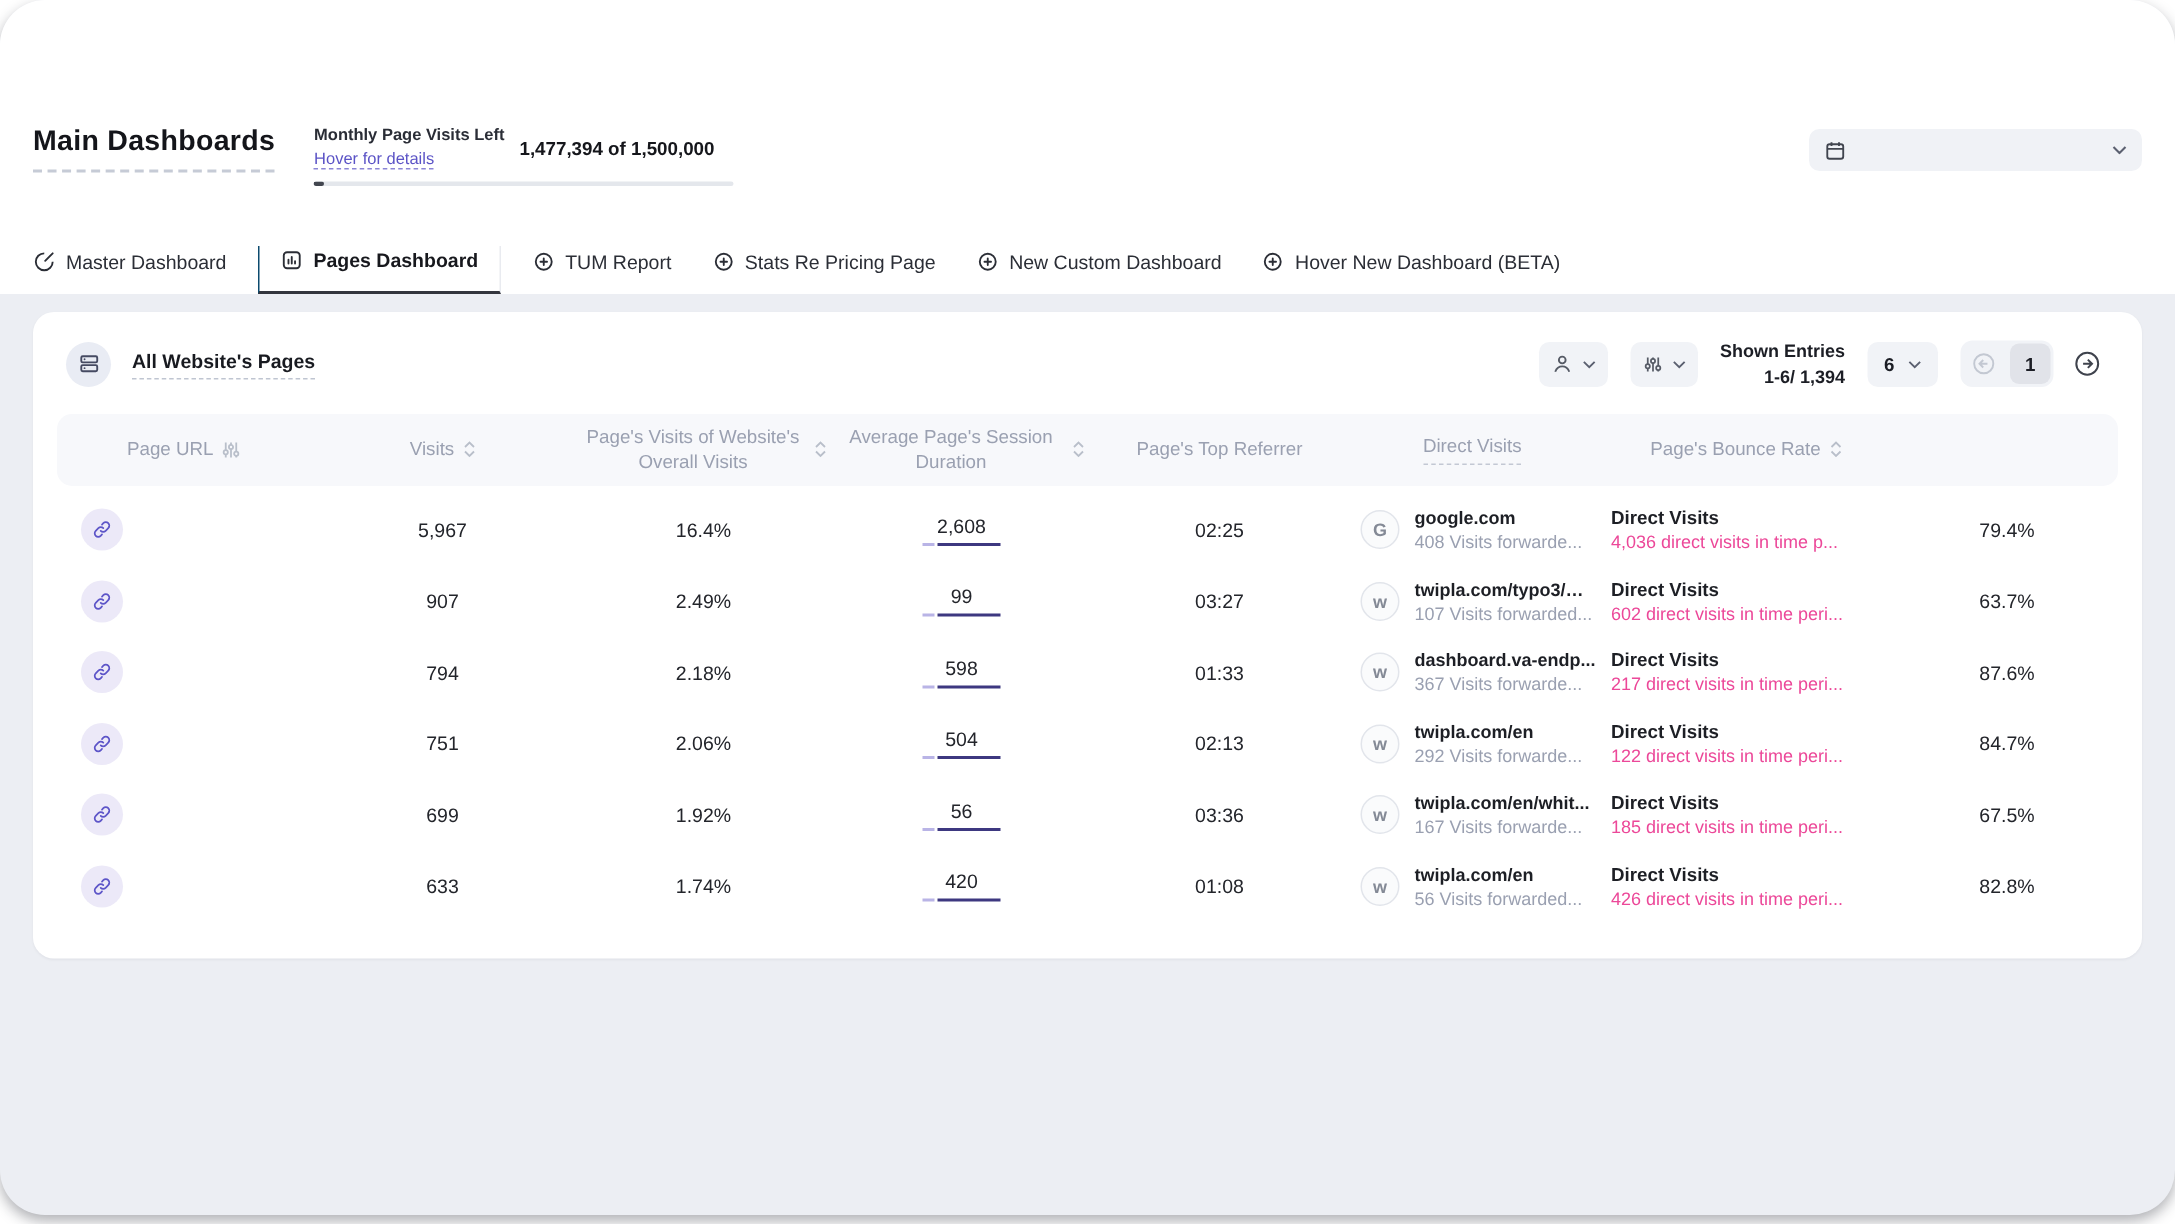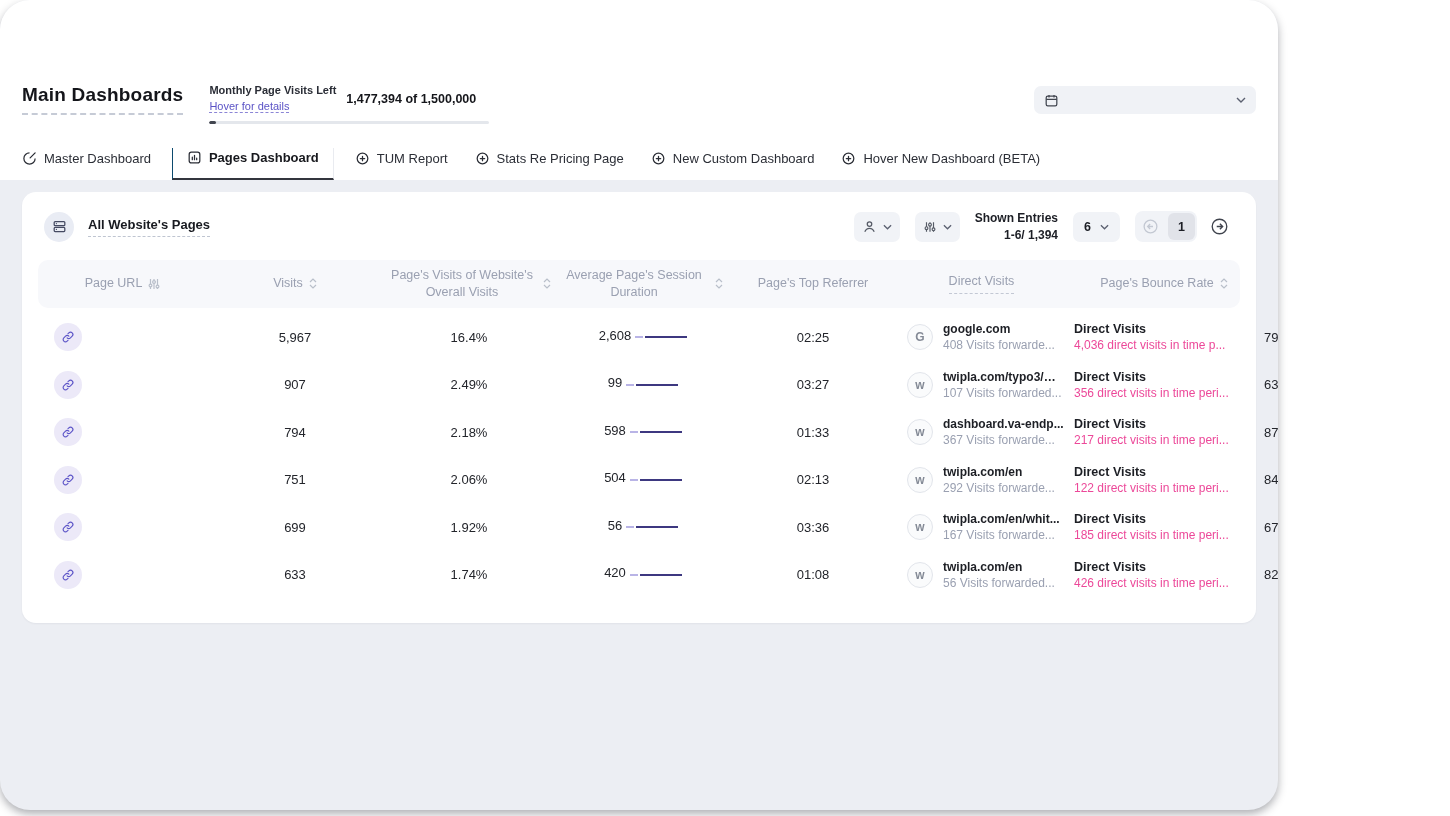--- a/index.html
+++ b/index.html
@@ -3,21 +3,21 @@
 <meta charset="utf-8">
 <style>
   * { box-sizing: border-box; margin: 0; padding: 0; }
   html, body { background: #ffffff; }
   body {
     width: 1450px; height: 816px;
     font-family: "Liberation Sans", "DejaVu Sans", sans-serif;
     color: #23252b;
   }
   .app {
-    width: 1278px; height: 810px;
+    width: 1450px; height: 810px;
     border-radius: 30px; overflow: hidden;
     background: #eceef3;
     box-shadow: 0 4px 9px rgba(25, 28, 40, .35);
     display: flex; flex-direction: column;
   }
 
   
   .top { background: #fff; padding: 84px 22px 0; flex: none; }
   .header-row { display: flex; align-items: flex-start; }
   .page-title {
@@ -36,21 +36,21 @@
   .quota-bar { height: 3px; background: #e4e7ec; border-radius: 2px; margin-top: 7px; overflow: hidden; }
   .quota-bar-fill { height: 100%; width: 2.5%; background: #42464f; border-radius: 2px; }
   .datepicker {
     margin-left: auto; margin-top: 2px; width: 222px; height: 28px;
     background: #f0f2f6; border-radius: 7px;
     display: flex; align-items: center; padding: 0 10px; cursor: pointer;
   }
   .datepicker .dp-value { flex: 1; font-size: 12px; color: #2a2d36; padding: 0 8px; }
 
   
-  .tabs { display: flex; gap: 15px; margin-top: 24px; margin-left: -6px; }
+  .tabs { display: flex; gap: 15px; margin-top: 40px; margin-left: -6px; }
   .tab {
     display: flex; align-items: center; gap: 7px;
     font-size: 13px; color: #2b2e36; cursor: pointer;
     padding: 2px 6px 13px;
   }
   .tab .tab-icon { display: flex; color: #2b2e36; }
   .tab.active {
     font-weight: 700; color: #17181d;
     padding: 2px 14px 13px;
     border-left: 1px solid #0c4a6e; border-right: 1px solid #e9ebf0;
@@ -108,21 +108,21 @@
   .th .lbl { max-width: 150px; }
   .th .dashed { border-bottom: 1px dashed #c3c8d4; padding-bottom: 3px; }
   .tbody { margin-top: 6px; }
   .tr { height: 47.5px; }
   .td-url { padding-left: 16px; }
   .link-btn {
     width: 28px; height: 28px; border-radius: 50%; background: #ece9f8;
     display: flex; align-items: center; justify-content: center; cursor: pointer;
   }
   .td-c { text-align: center; font-size: 13px; color: #23252b; }
-  .visitors { display: inline-flex; flex-direction: row; align-items: center; }
+  .visitors { display: inline-flex; flex-direction: column; align-items: center; }
   .visitors .num { font-size: 13px; color: #23252b; padding: 0 4px 4px; }
   .vbar { width: 52px; height: 2px; display: flex; gap: 2px; }
   .vbar .seg1 { width: 8px; background: #b9b4e6; }
   .vbar .seg2 { flex: 1; background: #3d3880; }
   .td-ref { display: flex; align-items: center; gap: 10px; padding-left: 8px; min-width: 0; cursor: pointer; }
   .ref-icon {
     width: 26px; height: 26px; border-radius: 50%;
     border: 1px solid #e2e5eb; background: #fafbfc; color: #848a96;
     font-size: 12px; font-weight: 700;
     display: flex; align-items: center; justify-content: center; flex: none;
@@ -420,21 +420,21 @@
           <div class="td-c">03:27</div>
           <div class="td-ref">
             <span class="ref-icon">w</span>
             <span class="ref-text">
                 <span class="ref-name" style="display:block;">twipla.com/typo3/m...</span>
                 <span class="ref-detail" style="display:block;">107 Visits forwarded...</span>
               </span>
           </div>
           <div class="td-direct">
             <div class="direct-title">Direct Visits</div>
-            <div class="direct-detail">356 direct visits in time peri...</div>
+            <div class="direct-detail">602 direct visits in time peri...</div>
           </div>
           <div class="td-c">63.7%</div>
         </div>
 
         <div class="tr">
           <div class="td-url">
               <span class="link-btn">
                 <svg width="14" height="14" viewBox="0 0 24 24" fill="none" stroke="#5d55c8" stroke-width="2" stroke-linecap="round">
                   <path d="M10.5 13.5a4 4 0 0 0 5.66 0l3-3a4 4 0 0 0-5.66-5.66l-1.5 1.5"></path>
                   <path d="M13.5 10.5a4 4 0 0 0-5.66 0l-3 3a4 4 0 0 0 5.66 5.66l1.5-1.5"></path>

